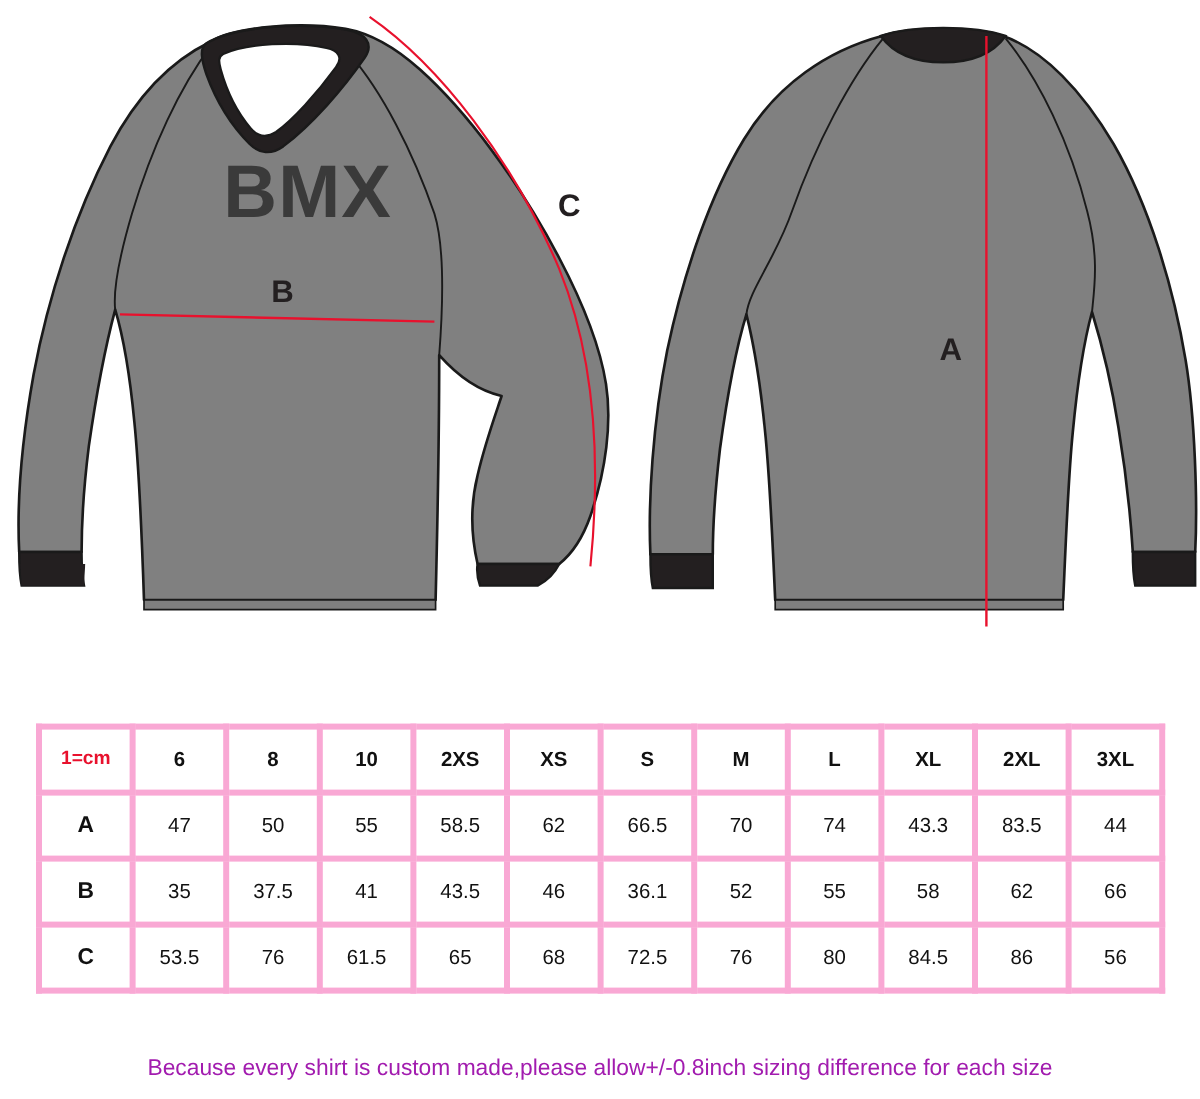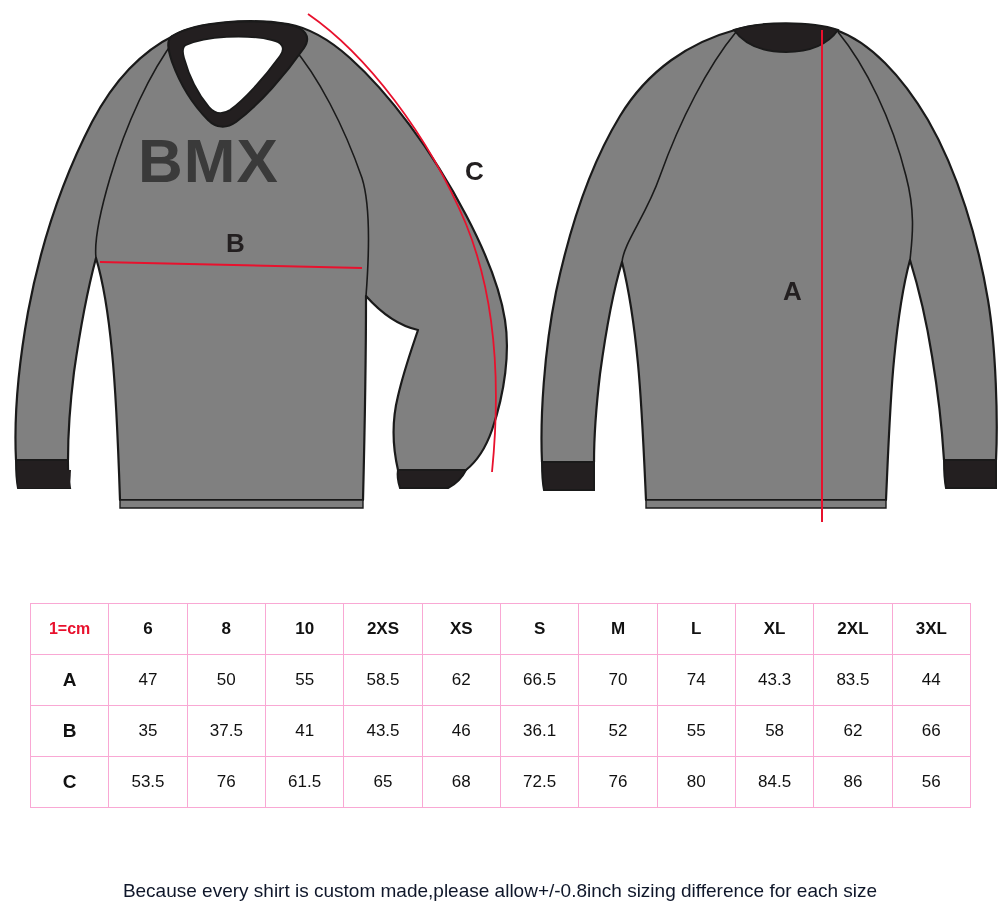--- a/index.html
+++ b/index.html
@@ -35,35 +35,36 @@
     line-height: 1;
   }
   .brand-label {
     position: absolute;
     font-family: "Liberation Sans", sans-serif;
     font-weight: bold;
     color: #3a3a3a;
     font-size: 62px;
     letter-spacing: 1px;
     line-height: 1;
+    margin-left: 48px;
   }
 
   .size-table-wrap {
     position: absolute;
     left: 30px;
     top: 603px;
     width: 941px;
   }
   table.size-table {
     border-collapse: collapse;
     width: 941px;
     table-layout: fixed;
   }
   table.size-table td {
-    border: 1px solid #f9a8d4;
+    border: 5px solid #f9a8d4;
     height: 50px;
     text-align: center;
     vertical-align: middle;
     font-family: "Liberation Sans", sans-serif;
     font-size: 17px;
     color: #111111;
     padding: 0;
   }
   table.size-table td.corner {
     color: #e8112d;
@@ -84,21 +85,21 @@
   }
 
   .footnote {
     position: absolute;
     left: 0;
     top: 880px;
     width: 1000px;
     text-align: center;
     font-family: "Liberation Sans", sans-serif;
     font-size: 19px;
-    color: #0f172a;
+    color: #a21caf;
   }
 </style>
 </head>
 <body>
 
 <div class="diagram-area">
   <svg class="diagram-svg" width="1000" height="580" viewBox="0 0 1000 580" xmlns="http://www.w3.org/2000/svg">
 
     <g>
 

